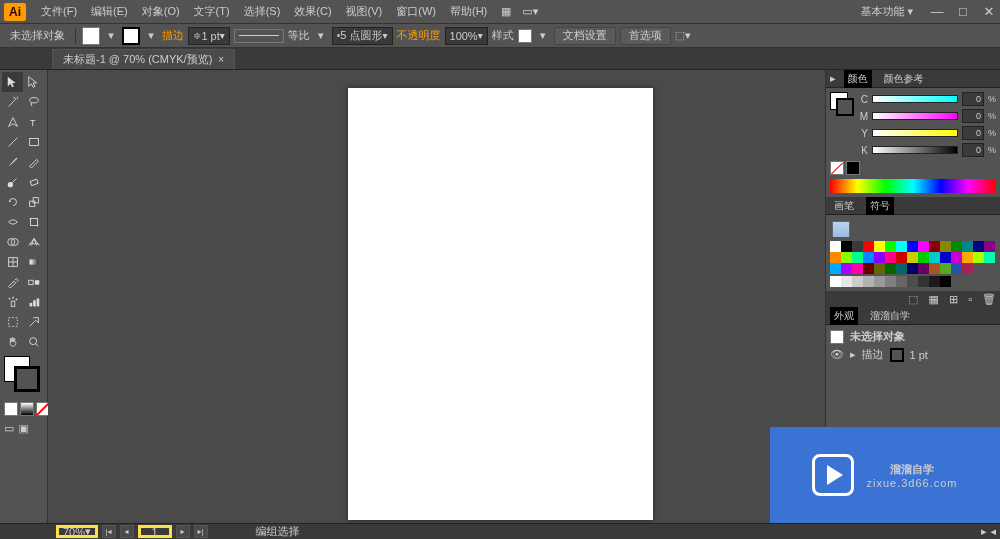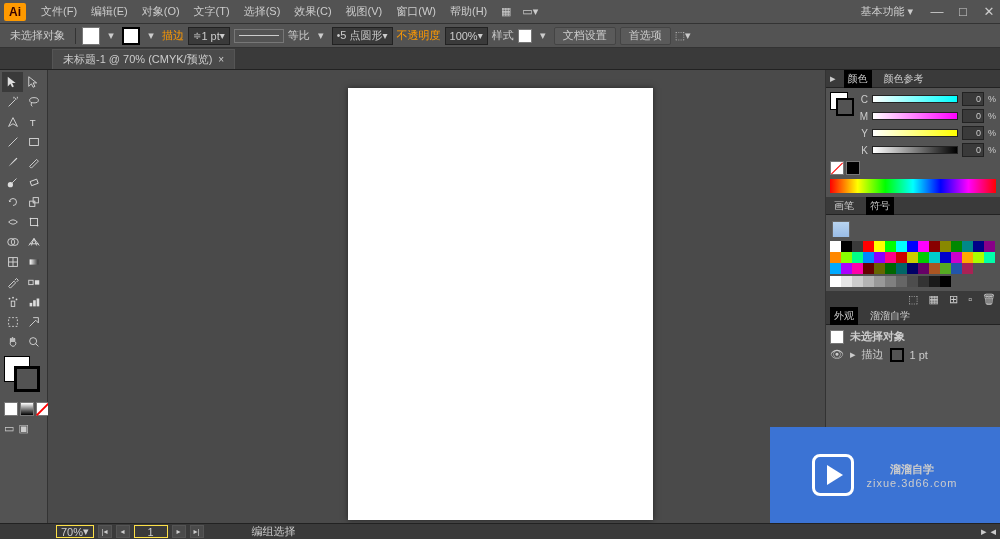--- a/index.html
+++ b/index.html
@@ -43,21 +43,21 @@
 .spectrum{height:14px;margin-top:4px;background:linear-gradient(90deg,#f00,#ff0,#0f0,#0ff,#00f,#f0f,#f00)}
 .swatches{display:flex;flex-wrap:wrap;gap:0}
 .sw{width:11px;height:11px}
 .panel-footer{height:16px;background:#3a3a3a;display:flex;align-items:center;justify-content:flex-end;padding:0 4px;gap:10px;font-size:9px}
 .watermark{position:absolute;right:0;bottom:16px;width:230px;height:96px;background:#3b73d4;display:flex;align-items:center;justify-content:center;gap:12px}
 .watermark .play{width:42px;height:42px;border:3px solid #fff;border-radius:8px;display:flex;align-items:center;justify-content:center}
 .watermark .play::after{content:"";border-left:16px solid #fff;border-top:10px solid transparent;border-bottom:10px solid transparent;margin-left:4px}
 .watermark .txt{color:#fff;font-size:20px;display:flex;flex-direction:column;align-items:center}
 .watermark .url{font-size:11px;letter-spacing:1px}
 .statusbar{position:absolute;bottom:0;left:0;right:0;height:16px;background:#3a3a3a;display:flex;align-items:center;padding:0 4px;gap:4px;font-size:10px;border-top:1px solid #222}
-.statusbar .field{background:#3a3a3a;border:1px solid #fde047;height:13px;padding:0 4px;display:flex;align-items:center}
+.statusbar .field{background:#3a3a3a;border:3px solid #fde047;height:13px;padding:0 4px;display:flex;align-items:center}
 .statusbar .navbtn{width:14px;height:13px;background:#4a4a4a;border:1px solid #555;display:flex;align-items:center;justify-content:center;font-size:8px}
 .divider{width:1px;height:16px;background:#333;margin:0 2px}
 .stroke-line{width:50px;height:14px;border:1px solid #777;display:flex;align-items:center;justify-content:center}
 .stroke-line::after{content:"";width:40px;height:1px;background:#ccc}
 .small-swatches{display:flex;gap:2px;margin-top:6px}
 .small-sw{width:14px;height:14px;border:1px solid #777}
 .graystrip{display:flex;margin-top:2px}
 .graystrip .g{width:11px;height:11px}
 .symbol-thumb{width:18px;height:24px;background:linear-gradient(180deg,#b8d4f0,#8ab0e0);border:1px solid #666;margin:2px}
 </style>

